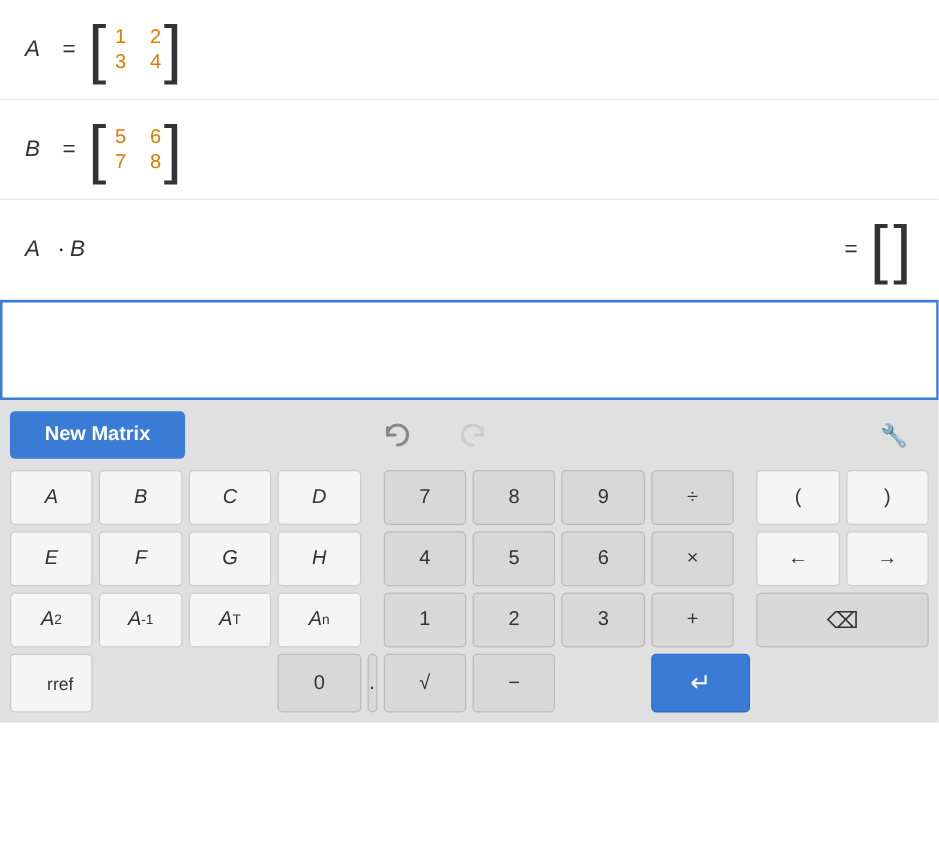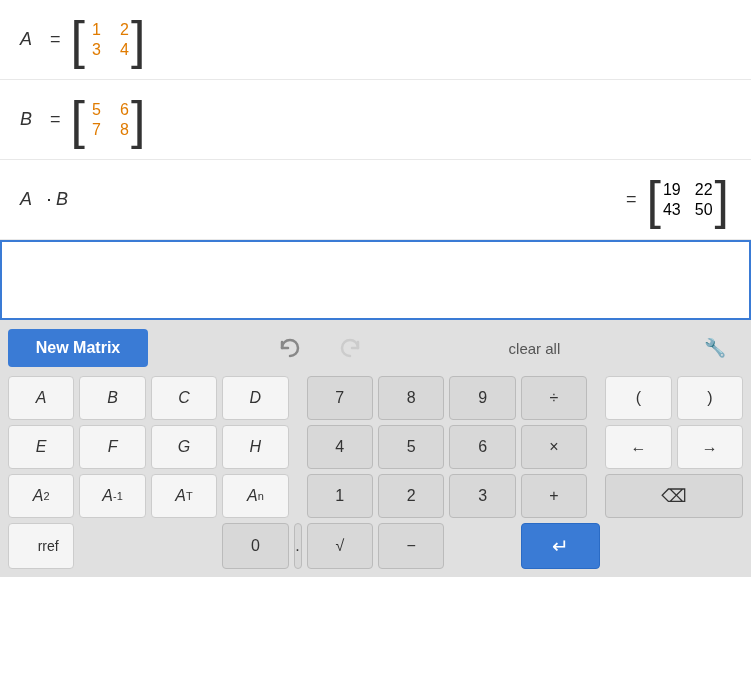--- a/index.html
+++ b/index.html
@@ -239,26 +239,20 @@
   <div class="matrix-row result-row">
     <div class="result-left">
       <span class="math-label italic-key">A</span>
       <span class="dot-operator"> · </span>
       <span class="math-label italic-key">B</span>
     </div>
     <div class="result-right">
       <span class="equals">=</span>
       <div class="matrix-bracket-container">
         <span class="bracket">[</span>
-        <div class="matrix-values matrix-2x2">
-          <span class="matrix-cell">19</span>
-          <span class="matrix-cell">22</span>
-          <span class="matrix-cell">43</span>
-          <span class="matrix-cell">50</span>
-        </div>
         <span class="bracket">]</span>
       </div>
     </div>
   </div>
 
   <div class="input-row">
   </div>
 
 </div>
 
@@ -273,21 +267,20 @@
         <polyline points="6,6 6,12 12,12" stroke="#888" stroke-width="2.5" fill="none" stroke-linecap="round" stroke-linejoin="round"></polyline>
       </svg>
     </button>
     <button class="btn-icon" title="redo">
       <svg width="28" height="24" viewBox="0 0 28 24" fill="none">
         <path d="M22 12 C22 7 18 4 14 4 C10 4 6 7 6 12 C6 17 10 20 14 20" stroke="#ccc" stroke-width="2.5" fill="none" stroke-linecap="round"></path>
         <polyline points="22,6 22,12 16,12" stroke="#ccc" stroke-width="2.5" fill="none" stroke-linecap="round" stroke-linejoin="round"></polyline>
       </svg>
     </button>
     <div class="top-spacer"></div>
-    <button class="btn-clear-all">clear all</button>
     <div class="top-spacer"></div>
     <button class="btn-wrench" title="settings">
       🔧
     </button>
   </div>
 
   <div style="display:grid; grid-template-columns: repeat(4,1fr) 8px repeat(4,1fr) 8px repeat(2,1fr); gap:5px;">
 
     <button class="btn-key italic-key">A</button>
     <button class="btn-key italic-key">B</button>

